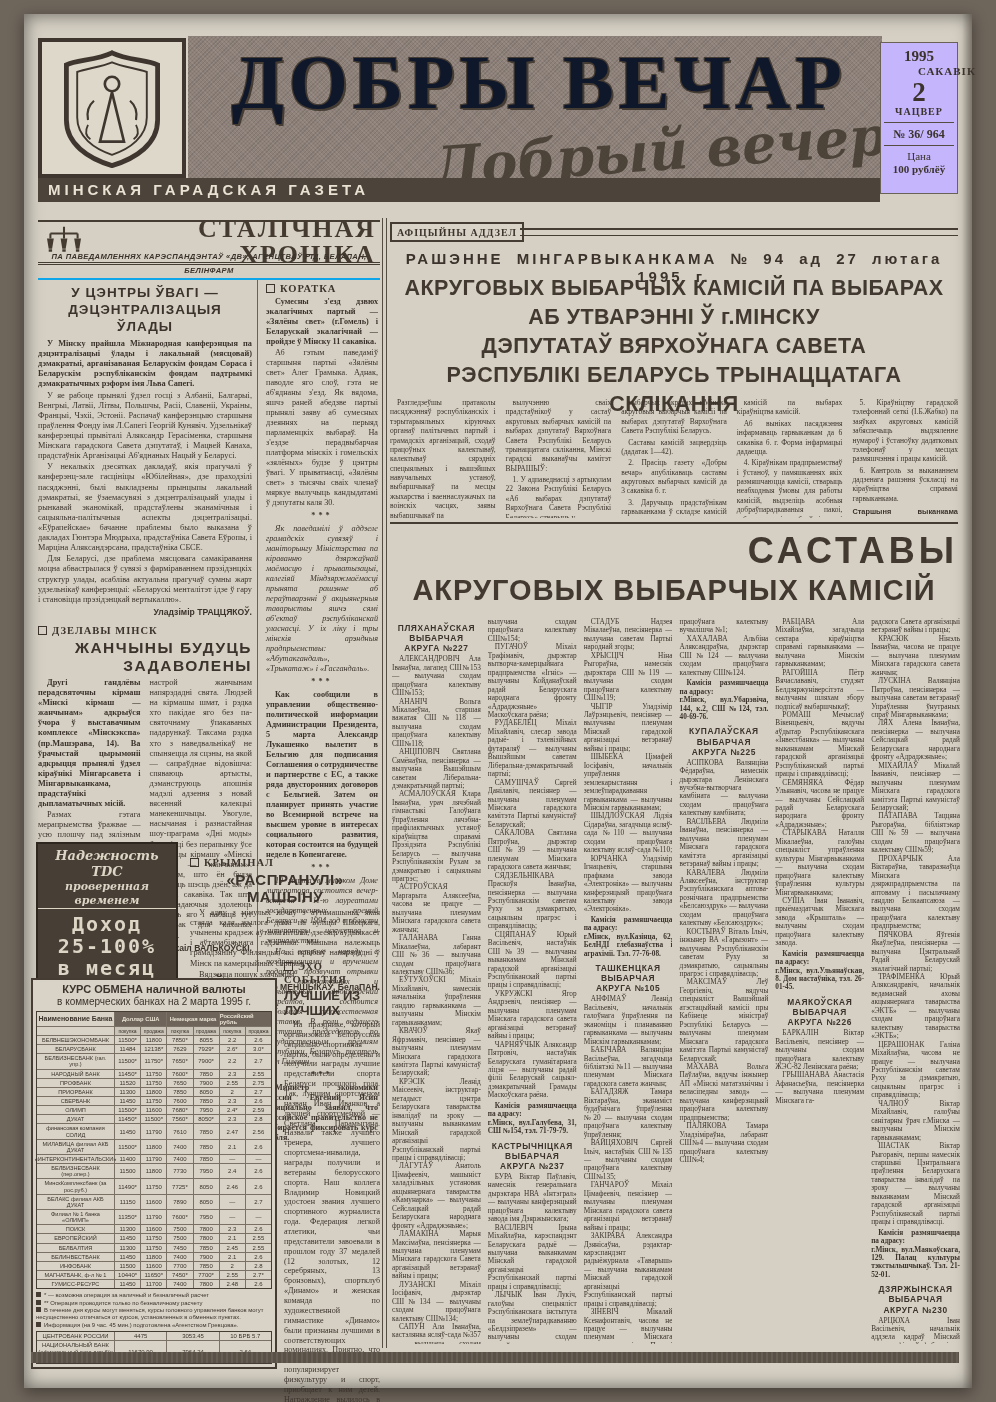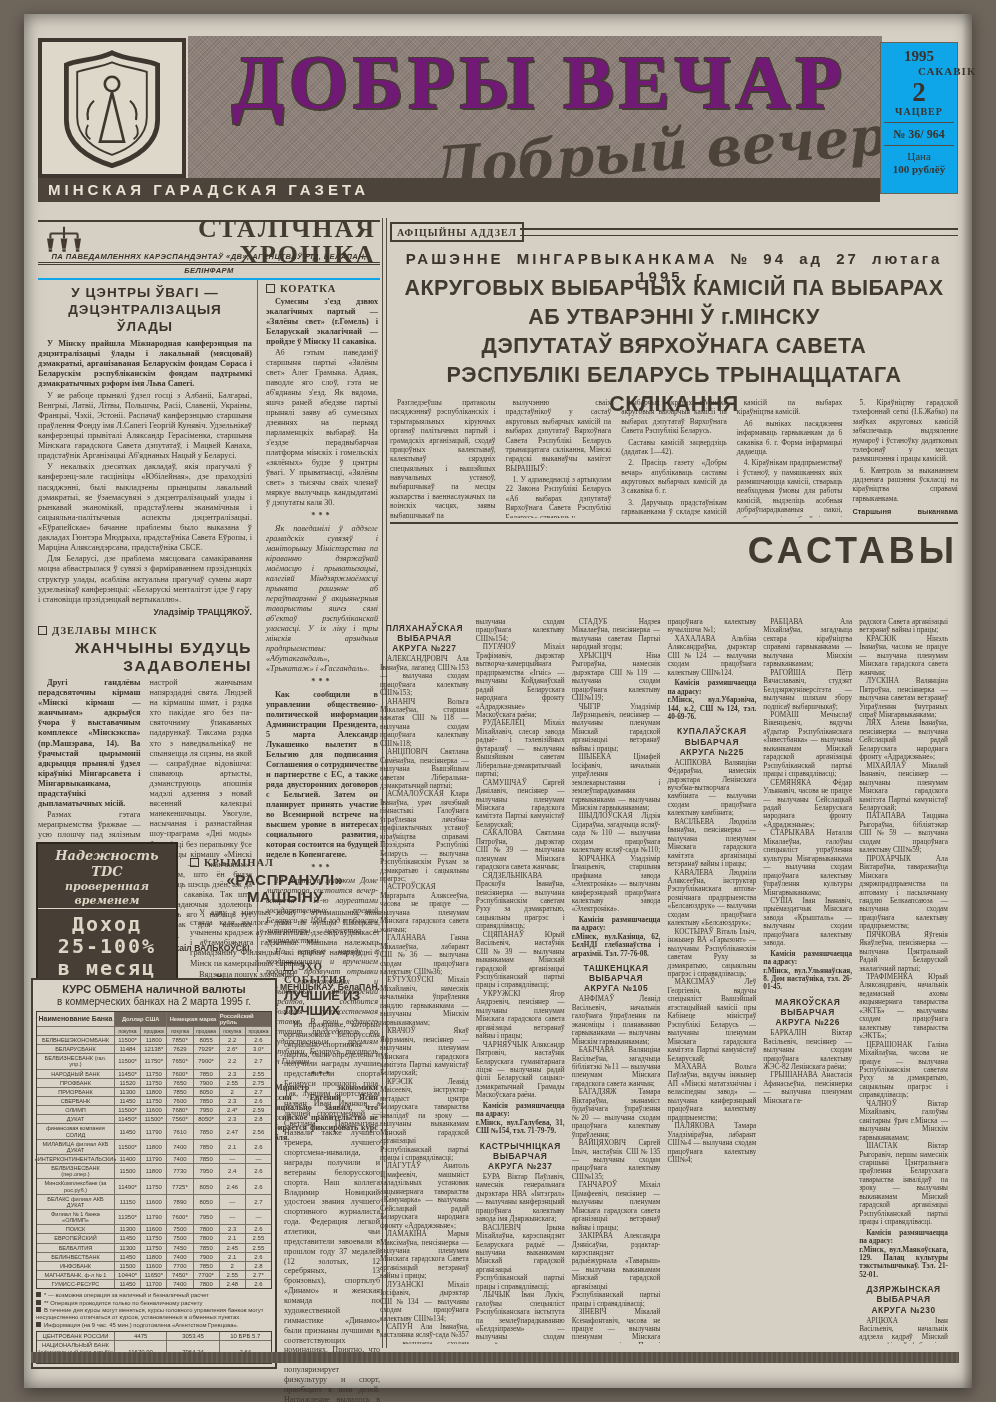--- a/index.html
+++ b/index.html
@@ -10,26 +10,26 @@
   .paper:after{content:"";position:absolute;right:0;top:0;width:10px;height:100%;
          background:linear-gradient(to left,rgba(60,50,40,.35),transparent);}
   
   .masthead{position:absolute;left:14px;top:22px;width:920px;height:172px;}
   .mast-band{position:absolute;left:150px;top:0;width:694px;height:142px;background:#8e817a;
      background-image:repeating-linear-gradient(45deg,rgba(255,255,255,.07) 0 1px,transparent 1px 3px),
                       repeating-linear-gradient(-45deg,rgba(0,0,0,.10) 0 1px,transparent 1px 3px);}
   .logo-box{position:absolute;left:0;top:2px;width:148px;height:140px;background:#ded8ca;
      border:4px solid #3f372f;box-sizing:border-box;display:flex;align-items:center;justify-content:center;}
   .mast-title{position:absolute;left:158px;top:8px;width:686px;margin:0;text-align:center;
-     font:bold 76px/1 "Liberation Serif","DejaVu Serif",serif;letter-spacing:5px;color:#701a75;
+     font:bold 76px/1 "Liberation Serif","DejaVu Serif",serif;letter-spacing:5px;color:#0f172a;
      text-shadow:2px 2px 0 #453c33,-1px -1px 0 #453c33,1px -1px 0 #453c33,-1px 1px 0 #453c33;}
   .mast-script{position:absolute;left:392px;top:88px;width:460px;text-align:center;
      font:italic bold 54px/1 "DejaVu Serif","Liberation Serif",serif;color:#443b31;
      transform:rotate(-4deg);opacity:.88;}
-  .edition{position:absolute;right:0;top:6px;width:78px;height:152px;background:#0ea5e9;
+  .edition{position:absolute;right:0;top:6px;width:78px;height:152px;background:#c4b5fd;
      border:1px solid #6b6257;box-sizing:border-box;text-align:center;
      font-family:"Liberation Serif",serif;padding-top:4px;}
   .edition .e1{font:bold 15px/18px "Liberation Serif",serif;}
   .edition .e2{font:bold 11px/13px "Liberation Serif",serif;letter-spacing:1px;padding-left:37px;}
   .edition .e3{font:bold 27px/28px "Liberation Serif",serif;}
   .edition .e4{font:bold 10px/12px "Liberation Serif",serif;letter-spacing:1px;}
   .edition hr{border:none;border-top:1px solid #564d42;margin:4px 3px;}
   .edition .e5{font:bold 12px/14px "Liberation Serif",serif;}
   .edition .e6{font:11px/13px "Liberation Serif",serif;}
   .edition .e7{font:bold 11px/13px "Liberation Serif",serif;}
@@ -105,21 +105,21 @@
   .headline{position:absolute;left:366px;top:260px;width:568px;}
   .headline div{text-align:center;font:bold 21.5px/29px "Liberation Sans","DejaVu Sans",sans-serif;letter-spacing:.5px;color:#423930;}
   .decision{position:absolute;left:366px;top:384px;width:568px;height:120px;display:flex;gap:10px;overflow:hidden;}
   .decision .dcol{flex:1;}
   .decision p{margin:0 0 2px;font-size:7.5px;line-height:1.25;text-align:justify;text-indent:7px;}
   .decision p.s-sig{font-weight:bold;text-indent:0;margin-top:4px;font-family:"Liberation Sans",sans-serif;font-size:7.4px;}
   .mid-rule{position:absolute;left:366px;top:508px;width:568px;border-top:2px solid #453c33;}
   .sastavy{position:absolute;left:366px;top:516px;width:568px;}
   .sastavy .s1{text-align:right;font:bold 36px/42px "Liberation Sans",sans-serif;letter-spacing:4px;color:#423930;}
   .sastavy .s2{text-align:center;font:bold 29px/36px "Liberation Sans",sans-serif;letter-spacing:1px;color:#423930;}
-  .comm{position:absolute;left:356px;top:604px;width:568px;height:726px;display:flex;gap:7px;overflow:hidden;}
+  .comm{position:absolute;left:368px;top:604px;width:568px;height:726px;display:flex;gap:7px;overflow:hidden;}
   .comm .ccol{flex:1;overflow:hidden;}
   .comm p{margin:0;font-size:7.3px;line-height:1.16;text-align:justify;}
   .comm p.s-e{text-indent:7px;}
   .comm p.s-cont{text-indent:0;}
   .comm p.s-head{font-weight:bold;text-align:center;font-size:8.4px;line-height:1.2;letter-spacing:.6px;margin:5px 0 2px;font-family:"Liberation Sans",sans-serif;}
   .comm p.s-a1{font-weight:bold;text-indent:7px;margin-top:2px;}
   .comm p.s-a2{font-weight:bold;}
   .bottom-bar{position:absolute;left:7px;top:1338px;width:928px;height:11px;background:#595046;
      background-image:repeating-linear-gradient(90deg,rgba(255,255,255,.08) 0 2px,transparent 2px 5px);}
 </style>
@@ -568,20 +568,21 @@
 
     <p class="s-p">5. Кіраўніцтву гарадской тэлефоннай сеткі (І.Б.Жабко) па заяўках акруговых камісій забяспечыць выдзяленне нумароў і ўстаноўку дадатковых тэлефонаў у месцах размяшчэння і працы камісій.</p>
         <p class="s-p">6. Кантроль за выкананнем дадзенага рашэння ўскласці на кіраўніцтва справамі гарвыканкама.</p>
         <p class="s-sig">Старшыня выканкама У.В.ЯРМОШЫН</p>
       </div>
   </div>
 
   <div class="mid-rule"></div>
   <div class="sastavy">
     <div class="s1">САСТАВЫ</div>
+    <div class="s2">АКРУГОВЫХ ВЫБАРЧЫХ КАМІСІЙ</div>
   </div>
 
   <div class="comm">
     <div class="ccol">
 
     <p class="s-head">ПЛЯХАНАЎСКАЯ ВЫБАРЧАЯ АКРУГА №227</p>
         <p class="s-e">АЛЕКСАНДРОВІЧ Ала Іванаўна, лагапед СШ№153 — вылучана сходам працоўнага калектыву СШ№153;</p>
         <p class="s-e">АНАНІЧ Вольга Мікалаеўна, старшая важатая СШ№118 — вылучана сходам працоўнага калектыву СШ№118;</p>
         <p class="s-e">АНЦІПОВІЧ Святлана Сямёнаўна, пенсіянерка — вылучана Вышэйшым саветам Ліберальна-дэмакратычнай партыі;</p>
         <p class="s-e">АСМАЛОЎСКАЯ Клара Іванаўна, урач лячэбнай гімнастыкі Галоўнага ўпраўлення лячэбна-прафілактычных устаноў кіраўніцтва справамі Прэзідэнта Рэспублікі Беларусь — вылучана Рэспубліканскім Рухам за дэмакратыю і сацыяльны прагрэс;</p>

